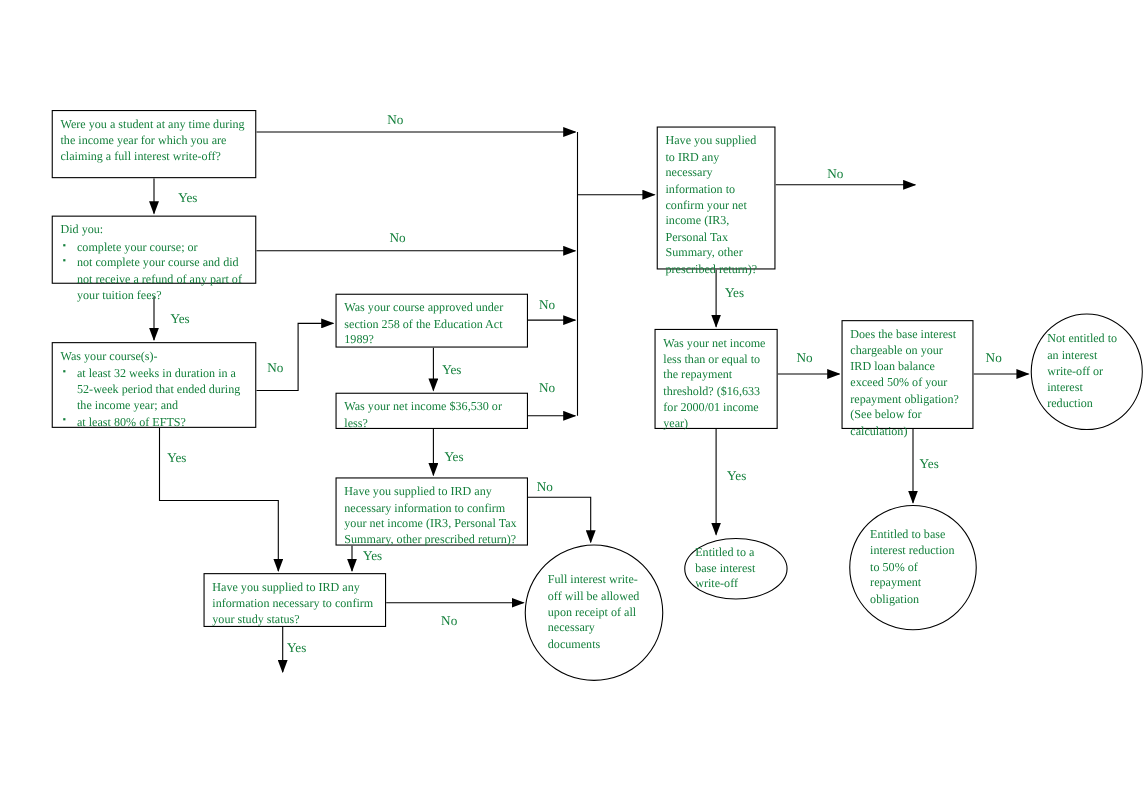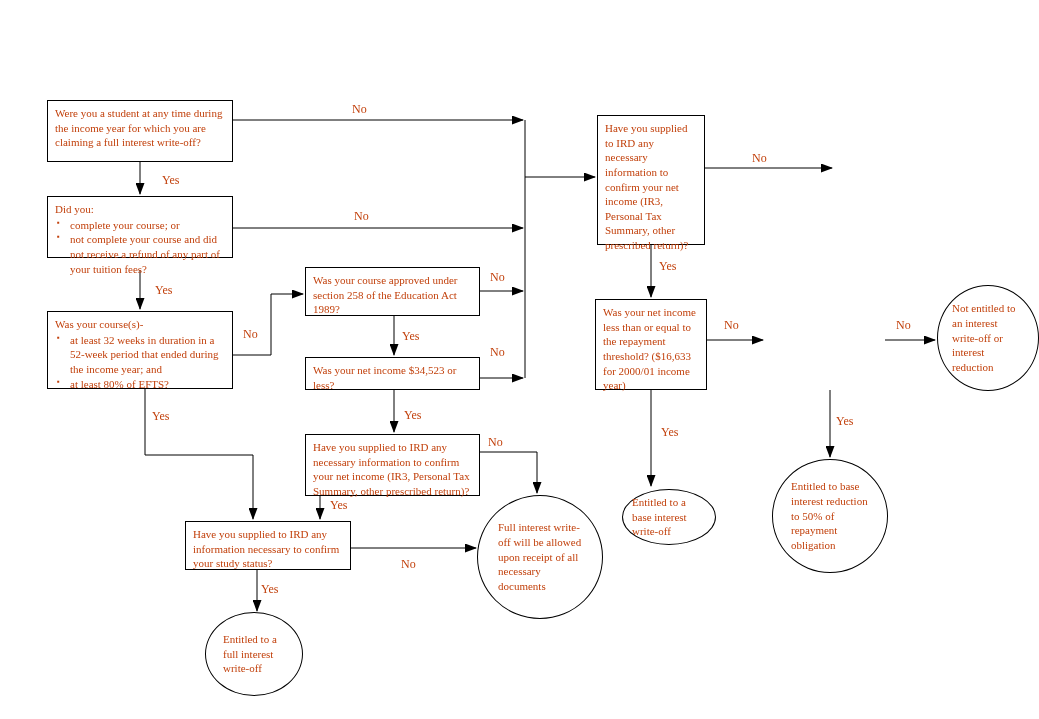--- a/index.html
+++ b/index.html
@@ -1,21 +1,21 @@
 <!DOCTYPE html>
 <html><head>
 <meta charset="utf-8">
 <style>
   html,body{margin:0;padding:0;background:#ffffff;}
   #canvas{
     position:relative;
     width:1039px;height:719px;
     background:#ffffff;
     font-family:"Liberation Serif","DejaVu Serif",serif;
-    color:#c2410c;
+    color:#15803d;
     overflow:hidden;
     border-radius:30px;
   }
   #wires{position:absolute;left:0;top:0;width:1039px;height:719px;}
   .box{
     position:absolute;
     border:1px solid #000;
     background:#fff;
     font-size:11px;
     line-height:1.33;
@@ -109,51 +109,49 @@
   <div class="box" style="left:47px;top:311px;width:186px;height:78px;">
     <div>Was your course(s)-</div>
     <ul class="blist">
       <li>at least 32 weeks in duration in a 52-week period that ended during the income year; and</li>
       <li>at least 80% of EFTS?</li>
     </ul>
   </div>
 
   <div class="box" style="left:305px;top:267px;width:175px;height:49px;">Was your course approved under section 258 of the Education Act 1989?</div>
 
-  <div class="box" style="left:305px;top:357px;width:175px;height:33px;">Was your net income $34,523 or less?</div>
+  <div class="box" style="left:305px;top:357px;width:175px;height:33px;">Was your net income $36,530 or less?</div>
 
   <div class="box" style="left:305px;top:434px;width:175px;height:62px;">Have you supplied to IRD any necessary information to confirm your net income (IR3, Personal Tax Summary, other prescribed return)?</div>
 
   <div class="box" style="left:185px;top:521px;width:166px;height:49px;">Have you supplied to IRD any information necessary to confirm your study status?</div>
 
   <div class="box" style="left:597px;top:115px;width:108px;height:130px;">Have you supplied to IRD any necessary information to confirm your net income (IR3, Personal Tax Summary, other prescribed return)?</div>
 
   <div class="box" style="left:595px;top:299px;width:112px;height:91px;">Was your net income less than or equal to the repayment threshold? ($16,633 for 2000/01 income year)</div>
 
+  <div class="box" style="left:765px;top:291px;width:120px;height:99px;">Does the base interest chargeable on your IRD loan balance exceed 50% of your repayment obligation? (See below for calculation)</div>
 
 
   <div class="ellipse" style="left:937px;top:285px;width:102px;height:106px;align-items:center;">
     <div class="etext" style="width:72px;">Not entitled to an interest write-off or interest reduction</div>
   </div>
 
   <div class="ellipse" style="left:477px;top:495px;width:126px;height:124px;">
     <div class="etext" style="width:84px;">Full interest write-off will be allowed upon receipt of all necessary documents</div>
   </div>
 
   <div class="ellipse" style="left:622px;top:489px;width:94px;height:56px;">
     <div class="etext" style="width:74px;">Entitled to a base interest write-off</div>
   </div>
 
   <div class="ellipse" style="left:772px;top:459px;width:116px;height:114px;">
     <div class="etext" style="width:78px;">Entitled to base interest reduction to 50% of repayment obligation</div>
   </div>
 
-  <div class="ellipse" style="left:205px;top:612px;width:98px;height:84px;">
-    <div class="etext" style="width:62px;">Entitled to a full interest write-off</div>
-  </div>
 
   <span class="edge-label" style="left:352px;top:103px;">No</span>
   <span class="edge-label" style="left:162px;top:174px;">Yes</span>
   <span class="edge-label" style="left:354px;top:210px;">No</span>
   <span class="edge-label" style="left:155px;top:284px;">Yes</span>
   <span class="edge-label" style="left:243px;top:328px;">No</span>
   <span class="edge-label" style="left:152px;top:410px;">Yes</span>
   <span class="edge-label" style="left:490px;top:271px;">No</span>
   <span class="edge-label" style="left:402px;top:330px;">Yes</span>
   <span class="edge-label" style="left:490px;top:346px;">No</span>

